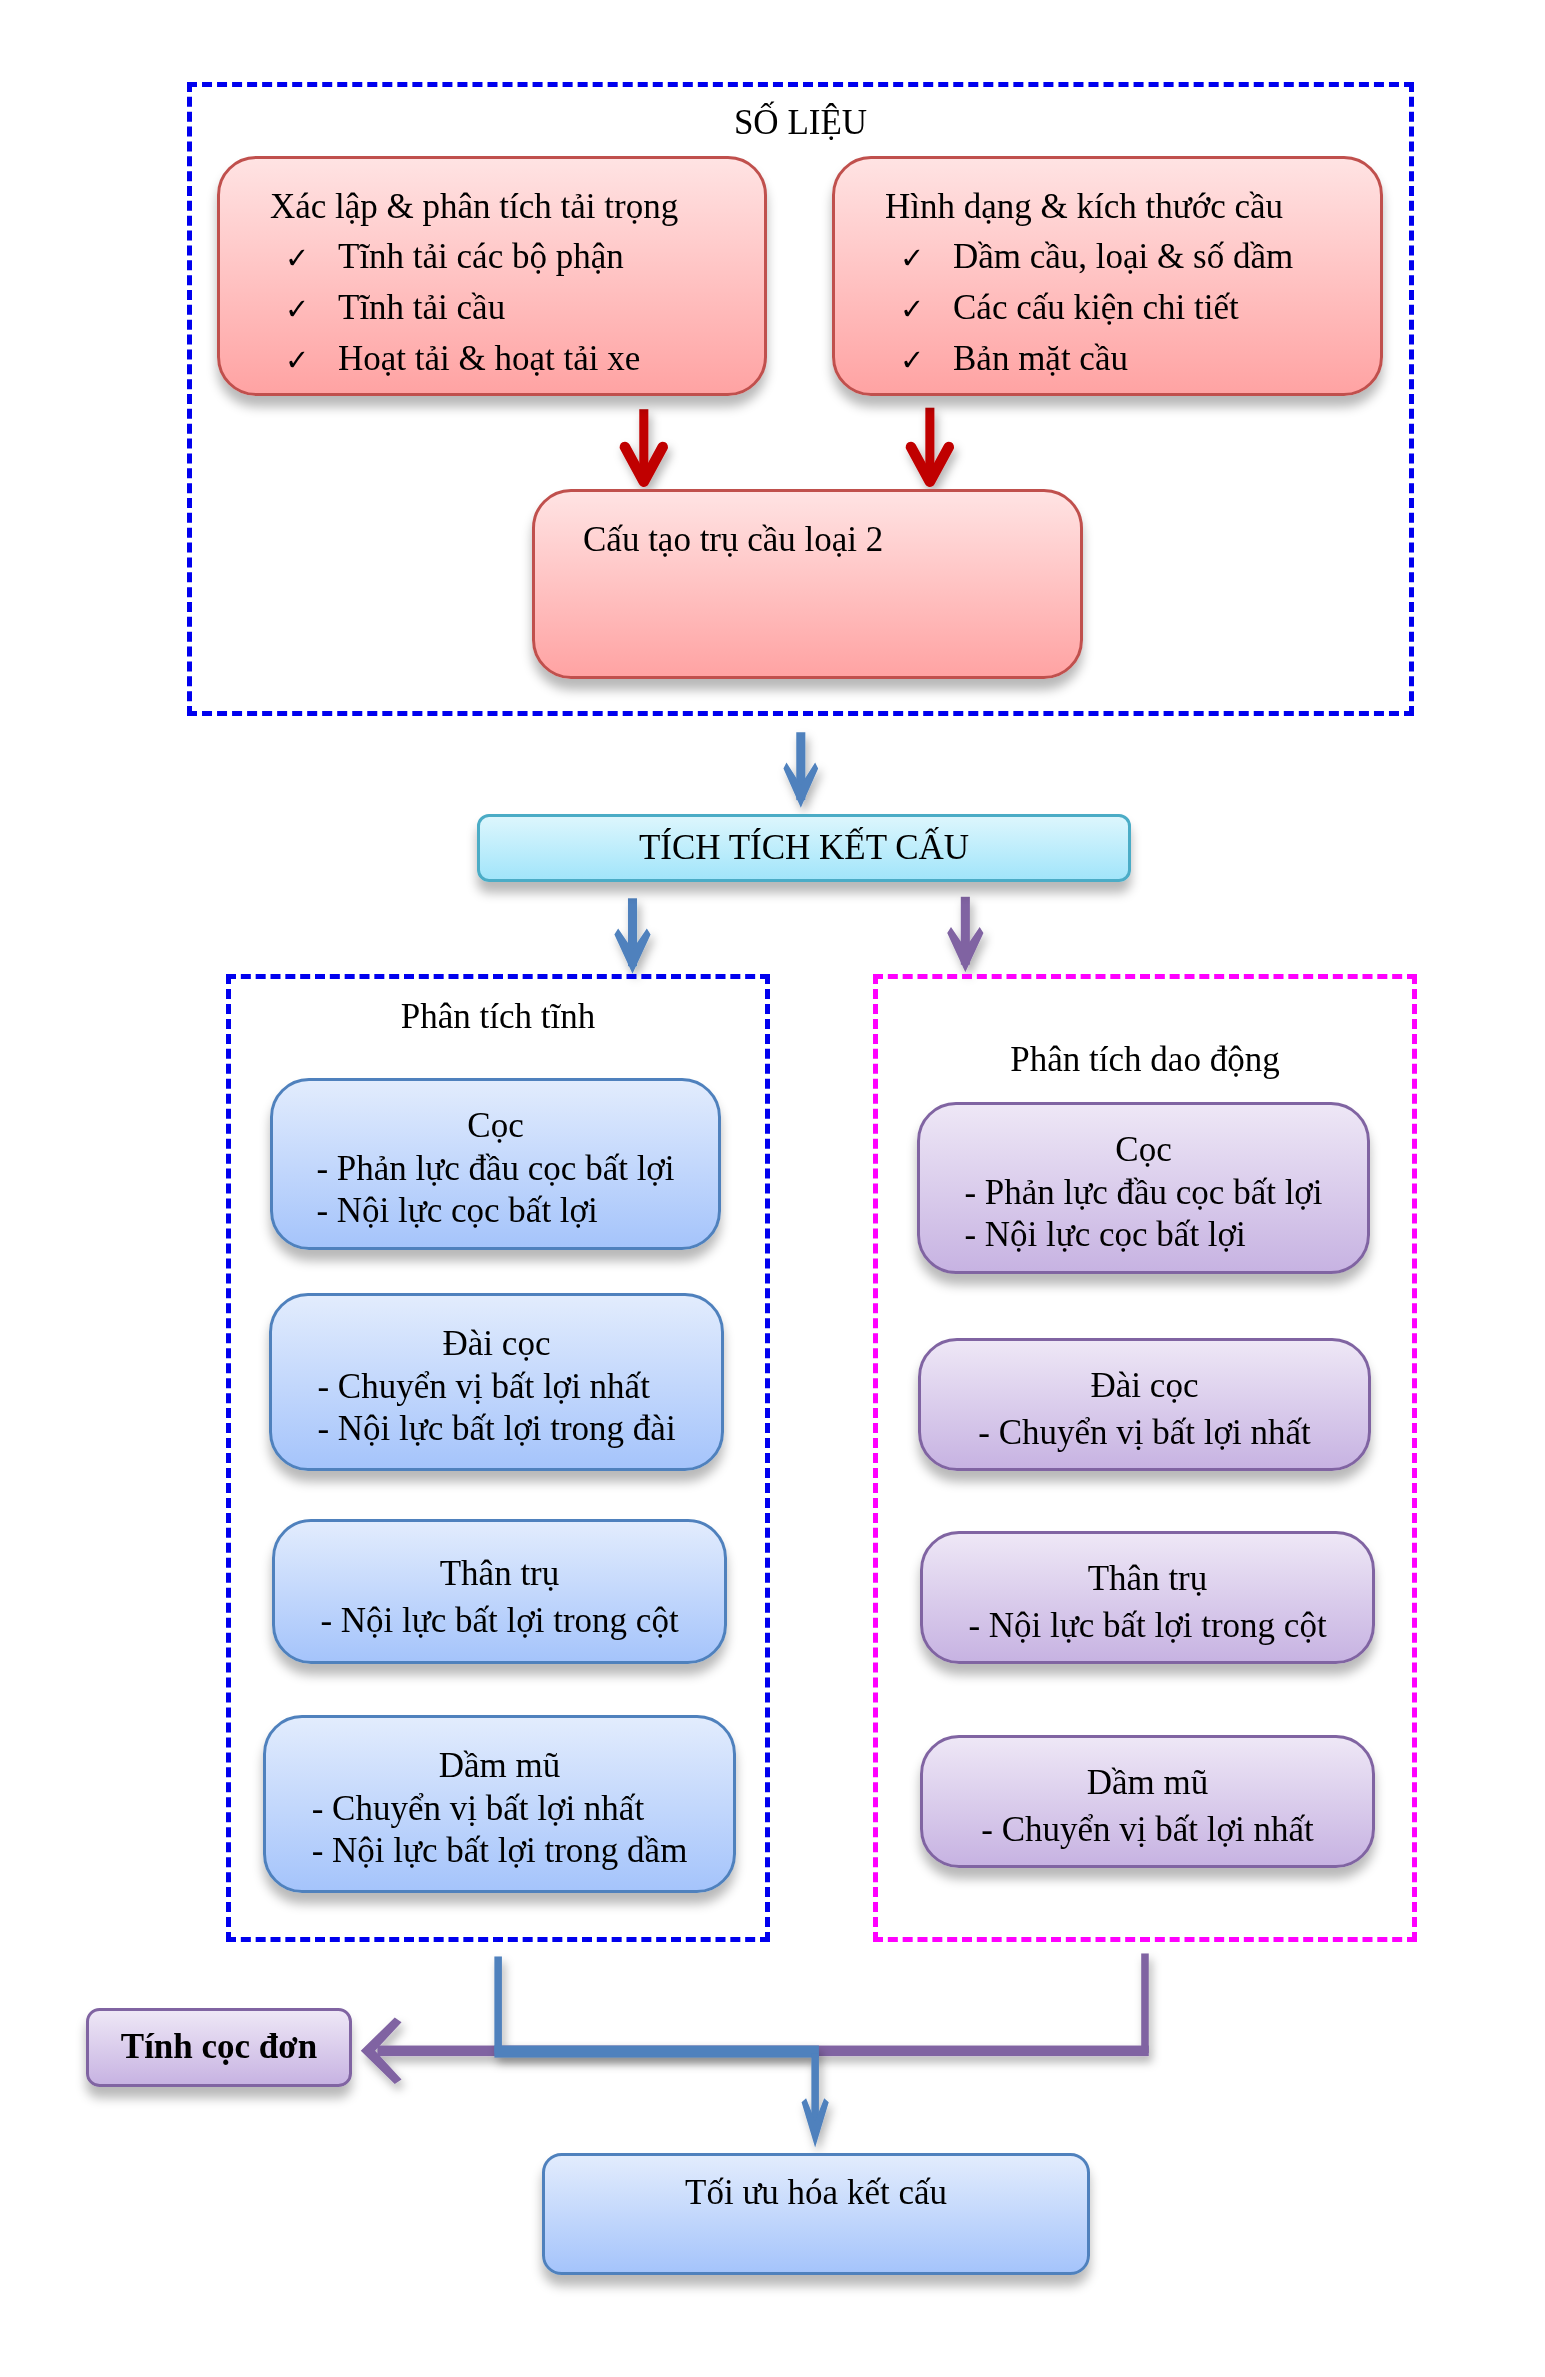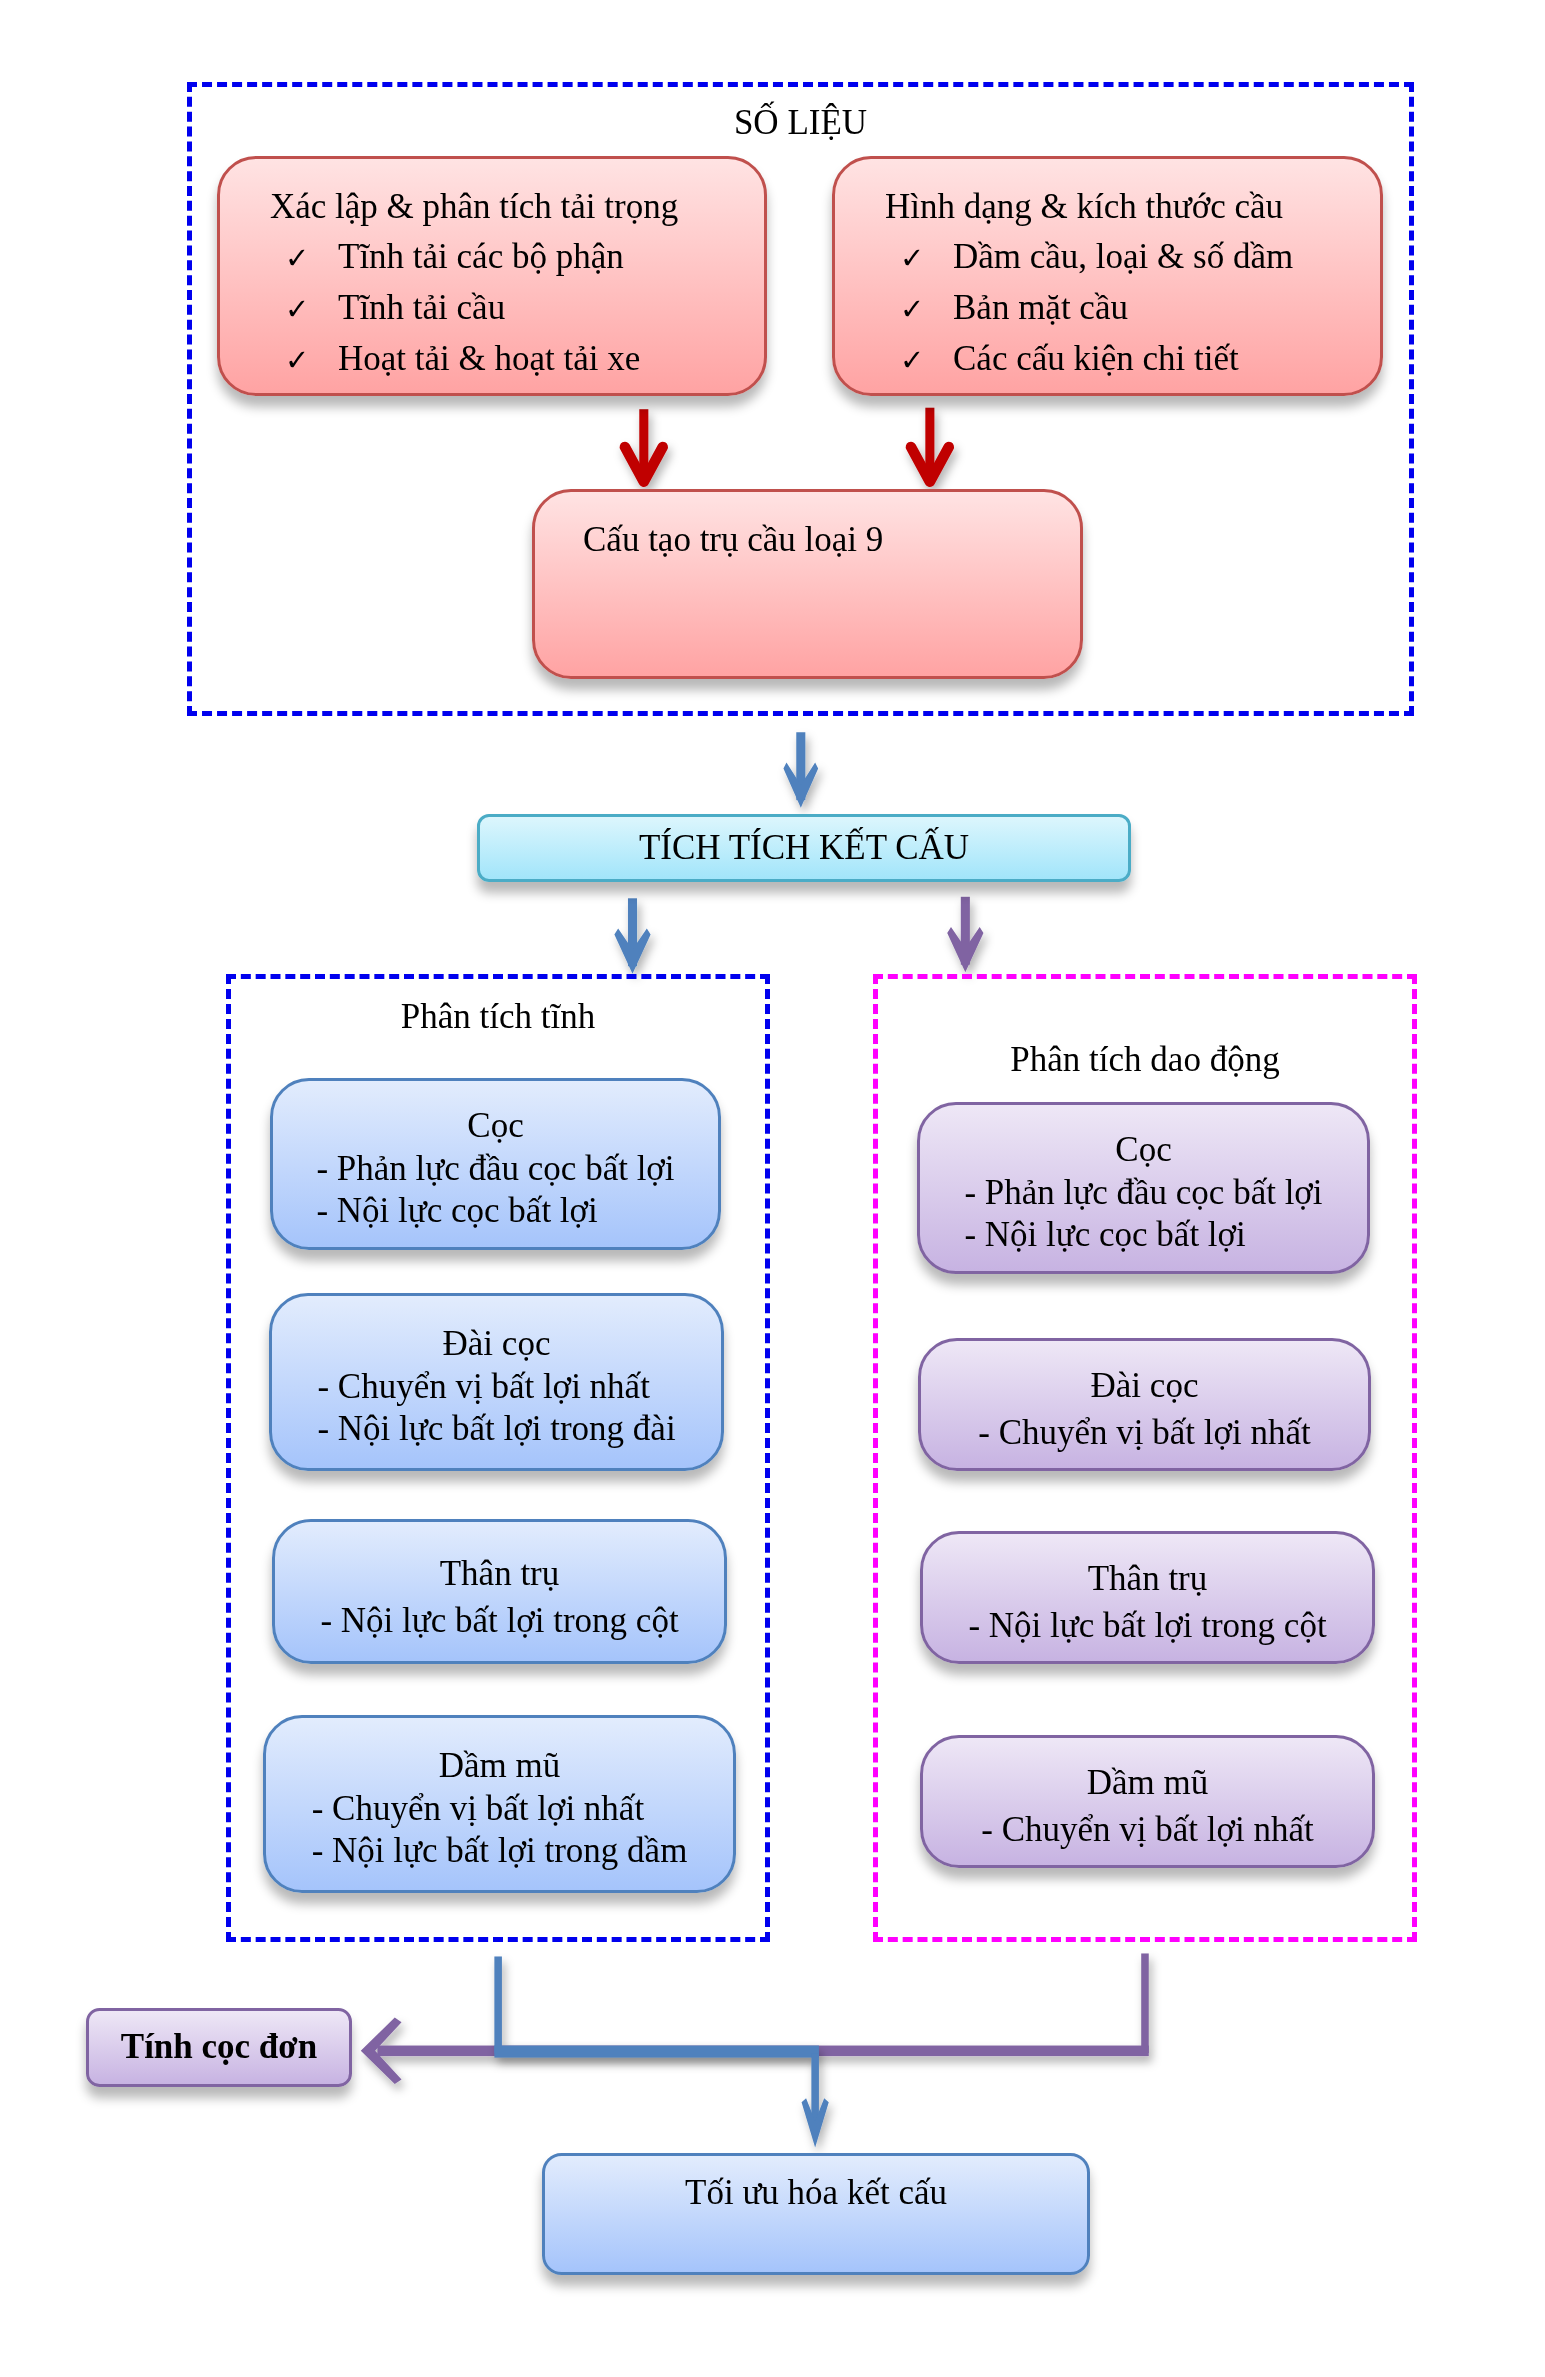--- a/index.html
+++ b/index.html
@@ -81,27 +81,27 @@
     <li><span class="check">✓</span><span>Tĩnh tải các bộ phận</span></li>
     <li><span class="check">✓</span><span>Tĩnh tải cầu</span></li>
     <li><span class="check">✓</span><span>Hoạt tải &amp; hoạt tải xe</span></li>
   </ul>
 </div>
 
 <div class="box red" style="left:832px; top:156px; width:551px; height:240px; padding:22.6px 0 0 50px;">
   <span class="head">Hình dạng &amp; kích thước cầu</span>
   <ul style="padding-left:15px;">
     <li><span class="check">✓</span><span>Dầm cầu, loại &amp; số dầm</span></li>
+    <li><span class="check">✓</span><span>Các cấu kiện chi tiết</span></li>
     <li><span class="check">✓</span><span>Bản mặt cầu</span></li>
-    <li><span class="check">✓</span><span>Các cấu kiện chi tiết</span></li>
   </ul>
 </div>
 
 <div class="box red" style="left:532px; top:489px; width:551px; height:190px; padding:22.6px 0 0 48px;">
-  <span class="head">Cấu tạo trụ cầu loại 9</span>
+  <span class="head">Cấu tạo trụ cầu loại 2</span>
 </div>
 
 <div class="box cyan" style="left:477px; top:814px; width:654px; height:68px; line-height:62px;">
   <span>TÍCH TÍCH KẾT CẤU</span>
 </div>
 
 <div class="abs dash-blue" style="left:226px; top:974px; width:544px; height:968px;">
   <div class="group-title" style="top:16.6px;">Phân tích tĩnh</div>
 </div>
 

